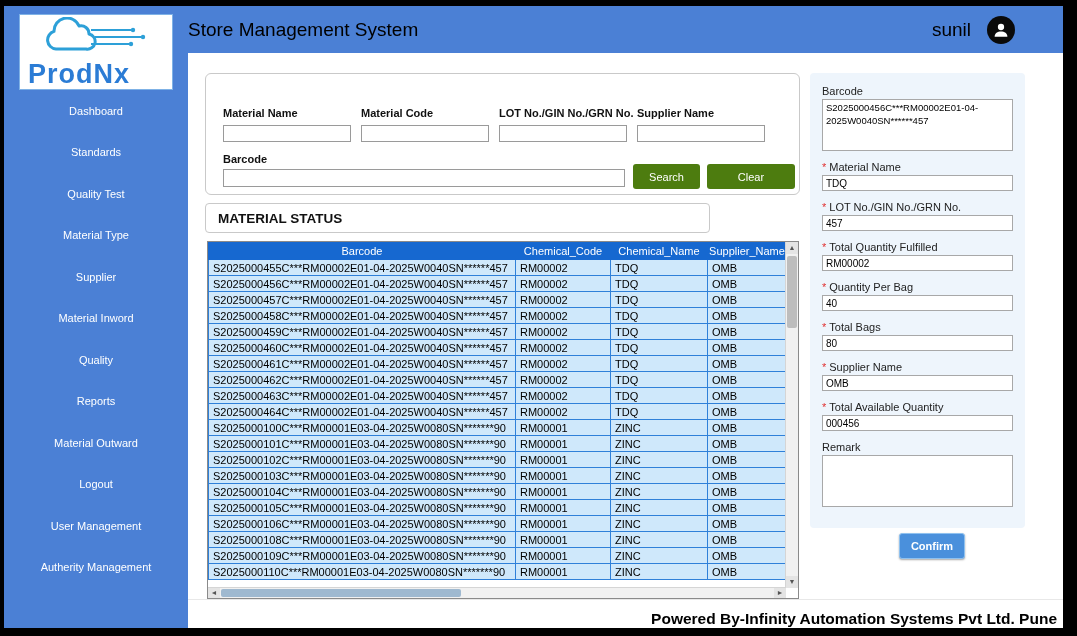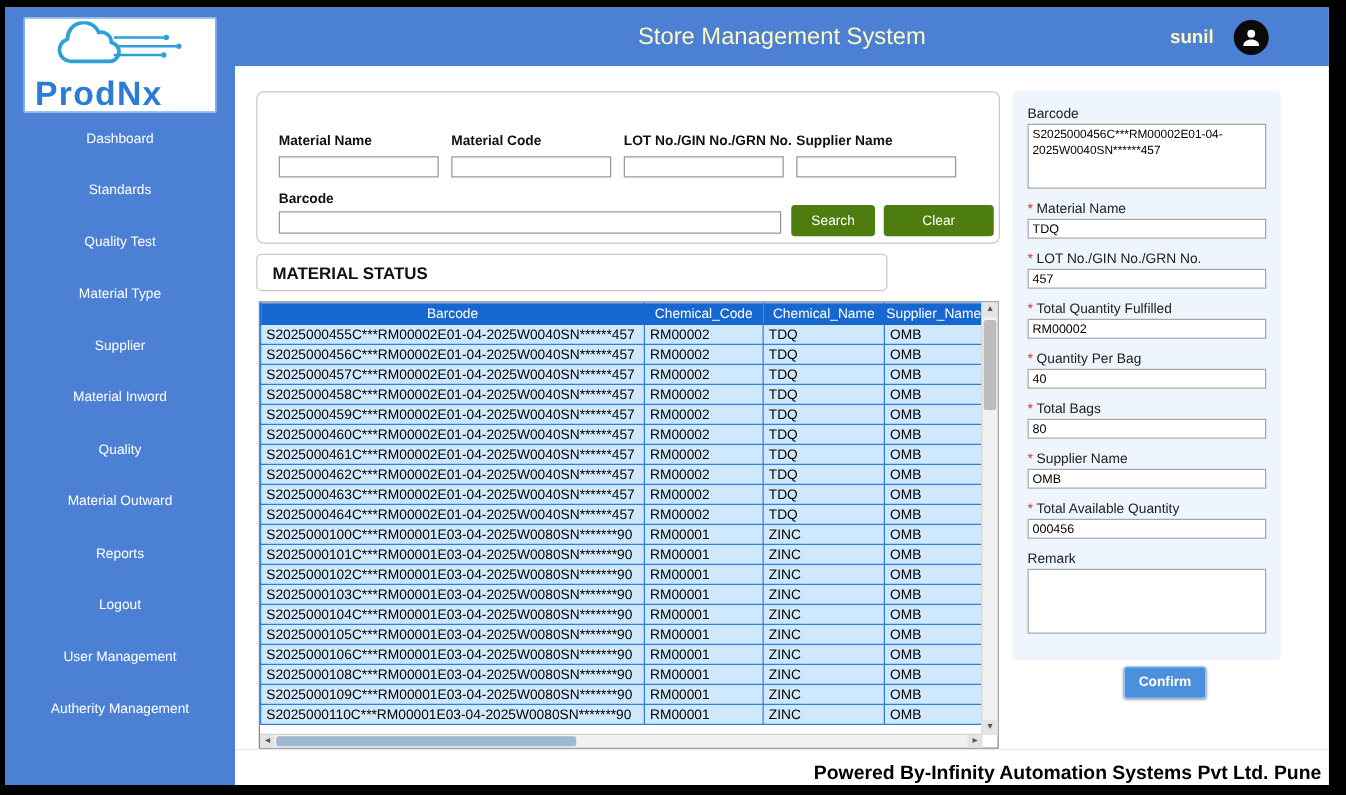--- a/index.html
+++ b/index.html
@@ -12,22 +12,22 @@
   .logo-box{margin:8px auto 0;width:154px;height:76px;background:#fff;border:1px solid #7fb2e6;
             box-sizing:border-box;padding:2px 8px;display:flex;flex-direction:column}
   .brand{font-size:27px;font-weight:700;color:#2b7cd5;letter-spacing:1px;line-height:30px}
   .menu{display:flex;flex-direction:column}
   .side-item{height:41.5px;display:flex;align-items:center;justify-content:center;color:#fff;
              font-size:11px;cursor:pointer;white-space:nowrap}
 
   
   .main{flex:1;display:flex;flex-direction:column;min-width:0}
   .header{height:47px;background:#4b80d5;position:relative;flex:none}
-  .title{text-align:center;line-height:47px;color:#fef9c3;font-size:19px}
-  .username{position:absolute;right:92px;top:0;line-height:47px;color:#fef9c3;font-weight:700;font-size:15px}
+  .title{text-align:left;line-height:47px;color:#000000;font-size:19px}
+  .username{position:absolute;right:92px;top:0;line-height:47px;color:#000000;font-weight:400;font-size:19px}
   .avatar{position:absolute;right:48px;top:10px;width:28px;height:28px;border-radius:50%;
           background:#0a0a0a;display:flex;align-items:center;justify-content:center;cursor:pointer}
 
   .content{flex:1;background:#fff;position:relative;min-height:0}
 
   
   .card{position:absolute;background:#fff;border:1px solid #c9c9c9;border-radius:6px;box-sizing:border-box}
   .search-card{left:17px;top:20px;width:595px;height:122px}
   .sfields{position:absolute;left:17px;top:33px;display:flex}
   .sfield{width:138px}
@@ -101,22 +101,22 @@
       <span class="brand">ProdNx</span>
     </div>
     <div class="menu">
         <div class="side-item">Dashboard</div>
         <div class="side-item">Standards</div>
         <div class="side-item">Quality Test</div>
         <div class="side-item">Material Type</div>
         <div class="side-item">Supplier</div>
         <div class="side-item">Material Inword</div>
         <div class="side-item">Quality</div>
+        <div class="side-item">Reports</div>
         <div class="side-item">Material Outward</div>
-        <div class="side-item">Reports</div>
         <div class="side-item">Logout</div>
         <div class="side-item">User Management</div>
         <div class="side-item">Autherity Management</div>
       </div>
   </div>
 
   <div class="main">
 
     <div class="header">
       <div class="title">Store Management System</div>

